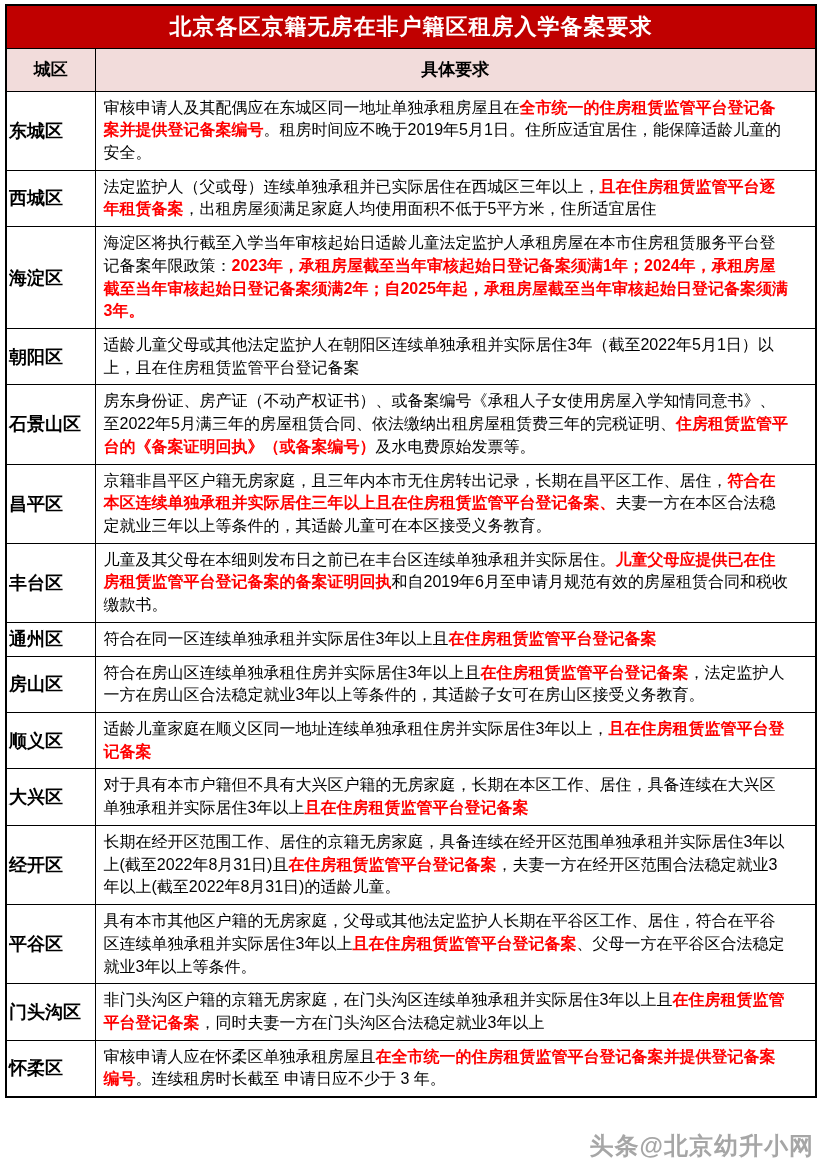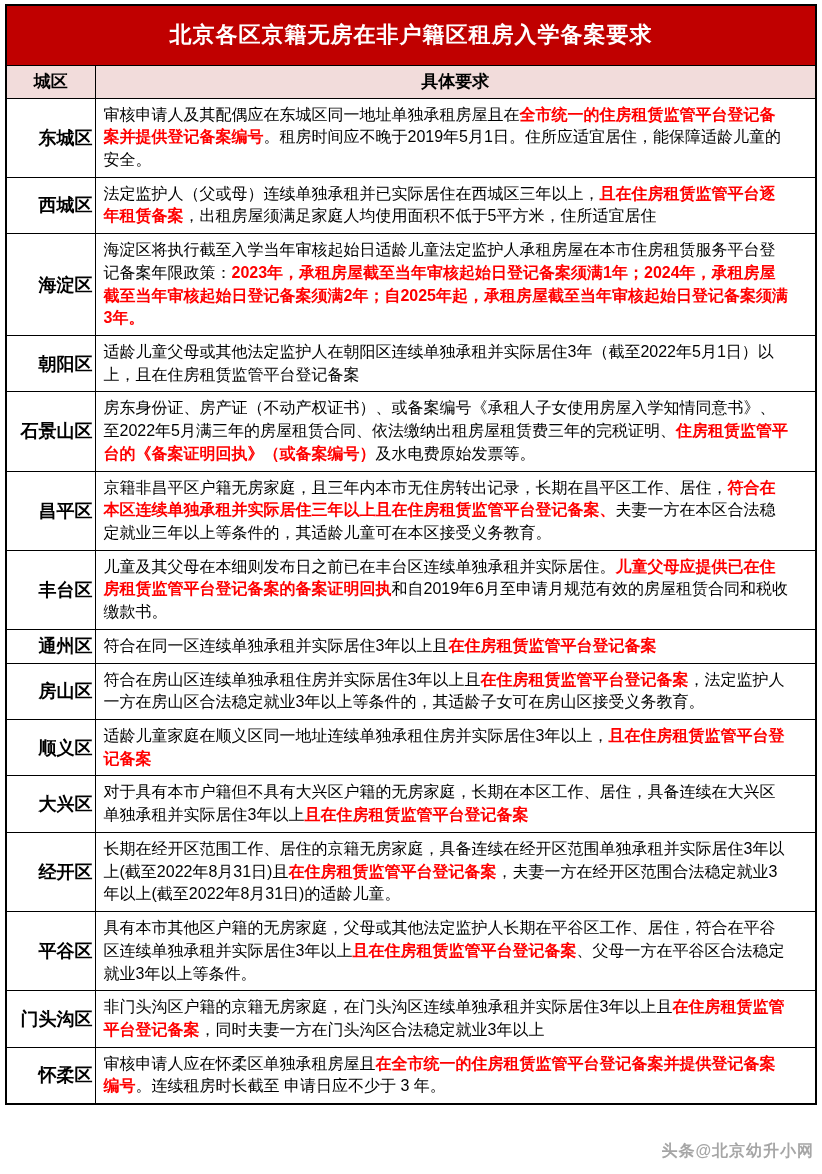--- a/index.html
+++ b/index.html
@@ -22,52 +22,52 @@
     border:2px solid var(--border);
     table-layout:fixed;
   }
   th,td{border:1px solid var(--border);vertical-align:middle;}
   .title-cell{
     background:var(--title-bg);
     color:#ffffff;
     font-size:22px;
     font-weight:bold;
     text-align:center;
-    height:60px;
+    height:43px;
     letter-spacing:1px;
   }
   .hdr{
     background:var(--header-bg);
     font-size:17px;
     font-weight:bold;
     text-align:center;
-    height:33px;
+    height:43px;
   }
   .col-district{width:89px;}
   .district{
     font-size:18px;
     font-weight:bold;
-    text-align:right;
+    text-align:left;
     padding:2px;
     background:#ffffff;
   }
   .req{
     font-size:16px;
     line-height:1.42;
     text-align:left;
     padding:5px 25px 5px 8px;
     background:#ffffff;
     word-break:break-all;
   }
   .red{color:var(--red);font-weight:bold;}
   .watermark{
     position:absolute;
     right:8px;
     bottom:12px;
-    font-size:16px;
+    font-size:24px;
     font-weight:bold;
     color:rgba(150,150,150,0.85);
     text-shadow:-1px -1px 0 rgba(255,255,255,0.95), 2px 2px 1px rgba(255,255,255,0.95);
     letter-spacing:1px;
     pointer-events:none;
     white-space:nowrap;
   }
 </style>
 </head>
 <body>

